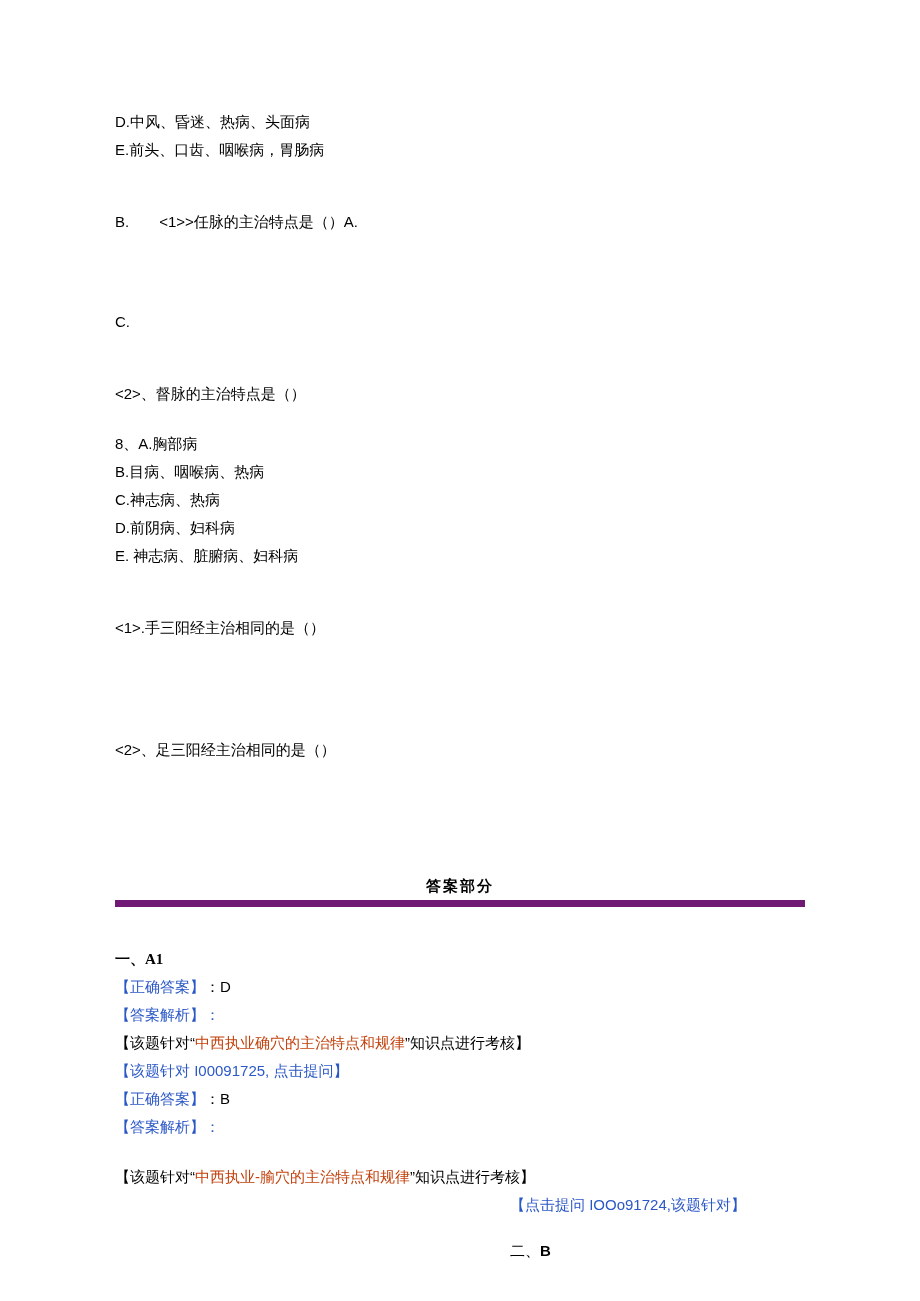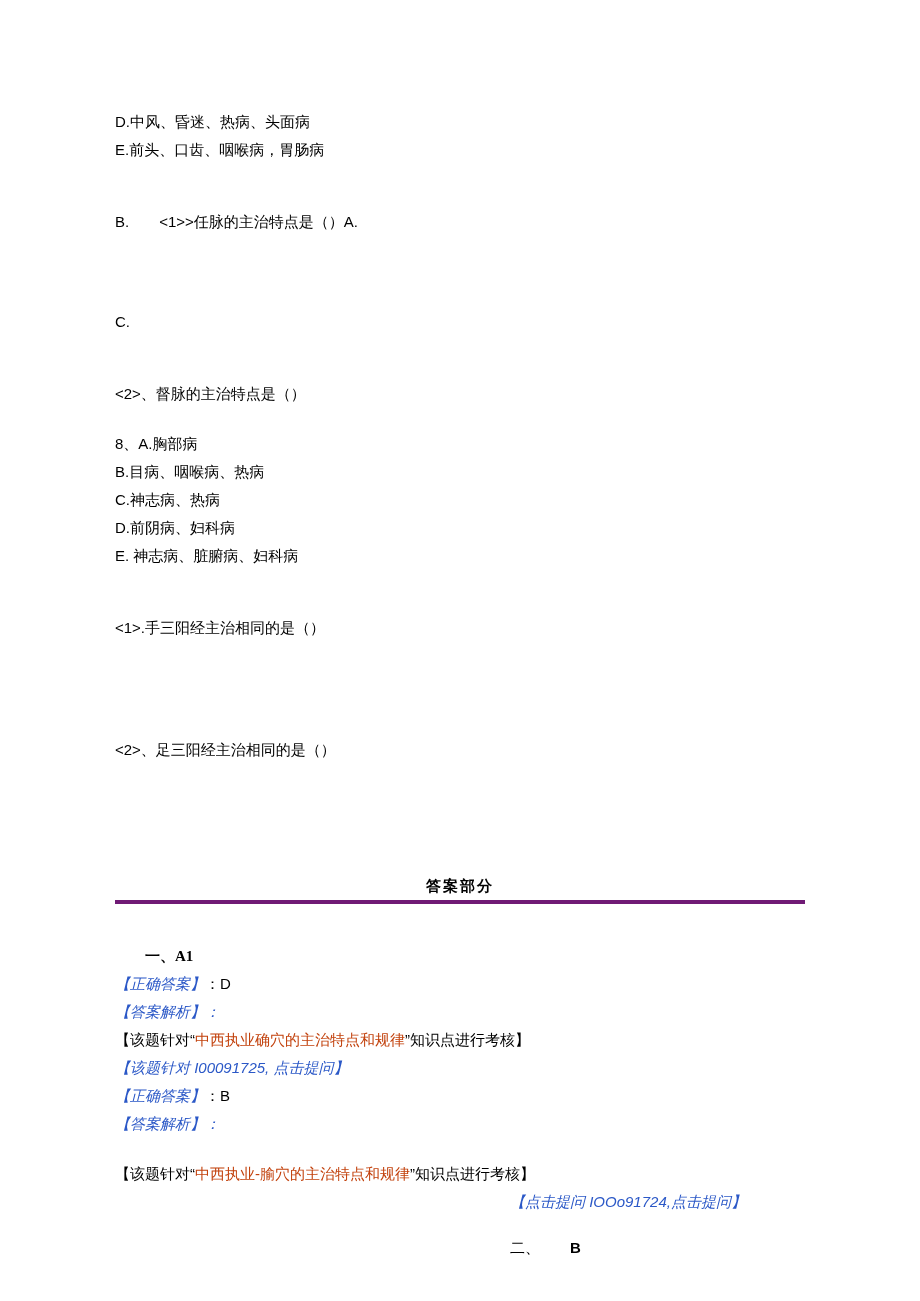--- a/index.html
+++ b/index.html
@@ -13,28 +13,28 @@
     box-sizing: border-box;
     font-family: "Microsoft YaHei", "SimSun", sans-serif;
     font-size: 15px;
     line-height: 1.6;
     color: #000;
   }
   .block { margin-bottom: 4px; }
   .answer-title {
     text-align: center;
     font-weight: 700;
-    border-bottom: 4px solid #701a75;
+    border-bottom: 7px solid #701a75;
     padding-bottom: 2px;
     margin: 36px 0 40px 0;
     letter-spacing: 2px;
   }
-  .blue { color: #2b58c7; font-style: italic; }
+  .blue { color: #2b58c7; }
   .green { color: #c2410c; }
-  .bold { font-weight: 700; margin-left: 30px; }
+  .bold { font-weight: 700; }
   .center { }
   .songti { font-family: "SimSun", serif; }
 
   
   .gap-s { height: 22px; }
   .gap-m { height: 44px; }
   .gap-l { height: 72px; }
 
   .inquiry-box {
     margin-left: 395px;
@@ -103,20 +103,20 @@
 
 <div class="block blue">【答案解析】：</div>
 
 <div class="gap-s"></div>
 
 <div class="block">
   <span>【该题针对“</span><span class="green">中西执业-腧穴的主治特点和规律</span><span>”知识点进行考核】</span>
 </div>
 
 <div class="inquiry-box blue">
-  <span>【点击提问 </span><span>IOOo91724,</span><span>点击提问】</span>
+  <span>【点击提问 </span><span>IOOo91724,</span><span>该题针对】</span>
 </div>
 
 <div class="gap-s"></div>
 
 <div class="section2">
   <span class="songti">二、</span><span class="bold">B</span>
 </div>
 
 </body></html>

